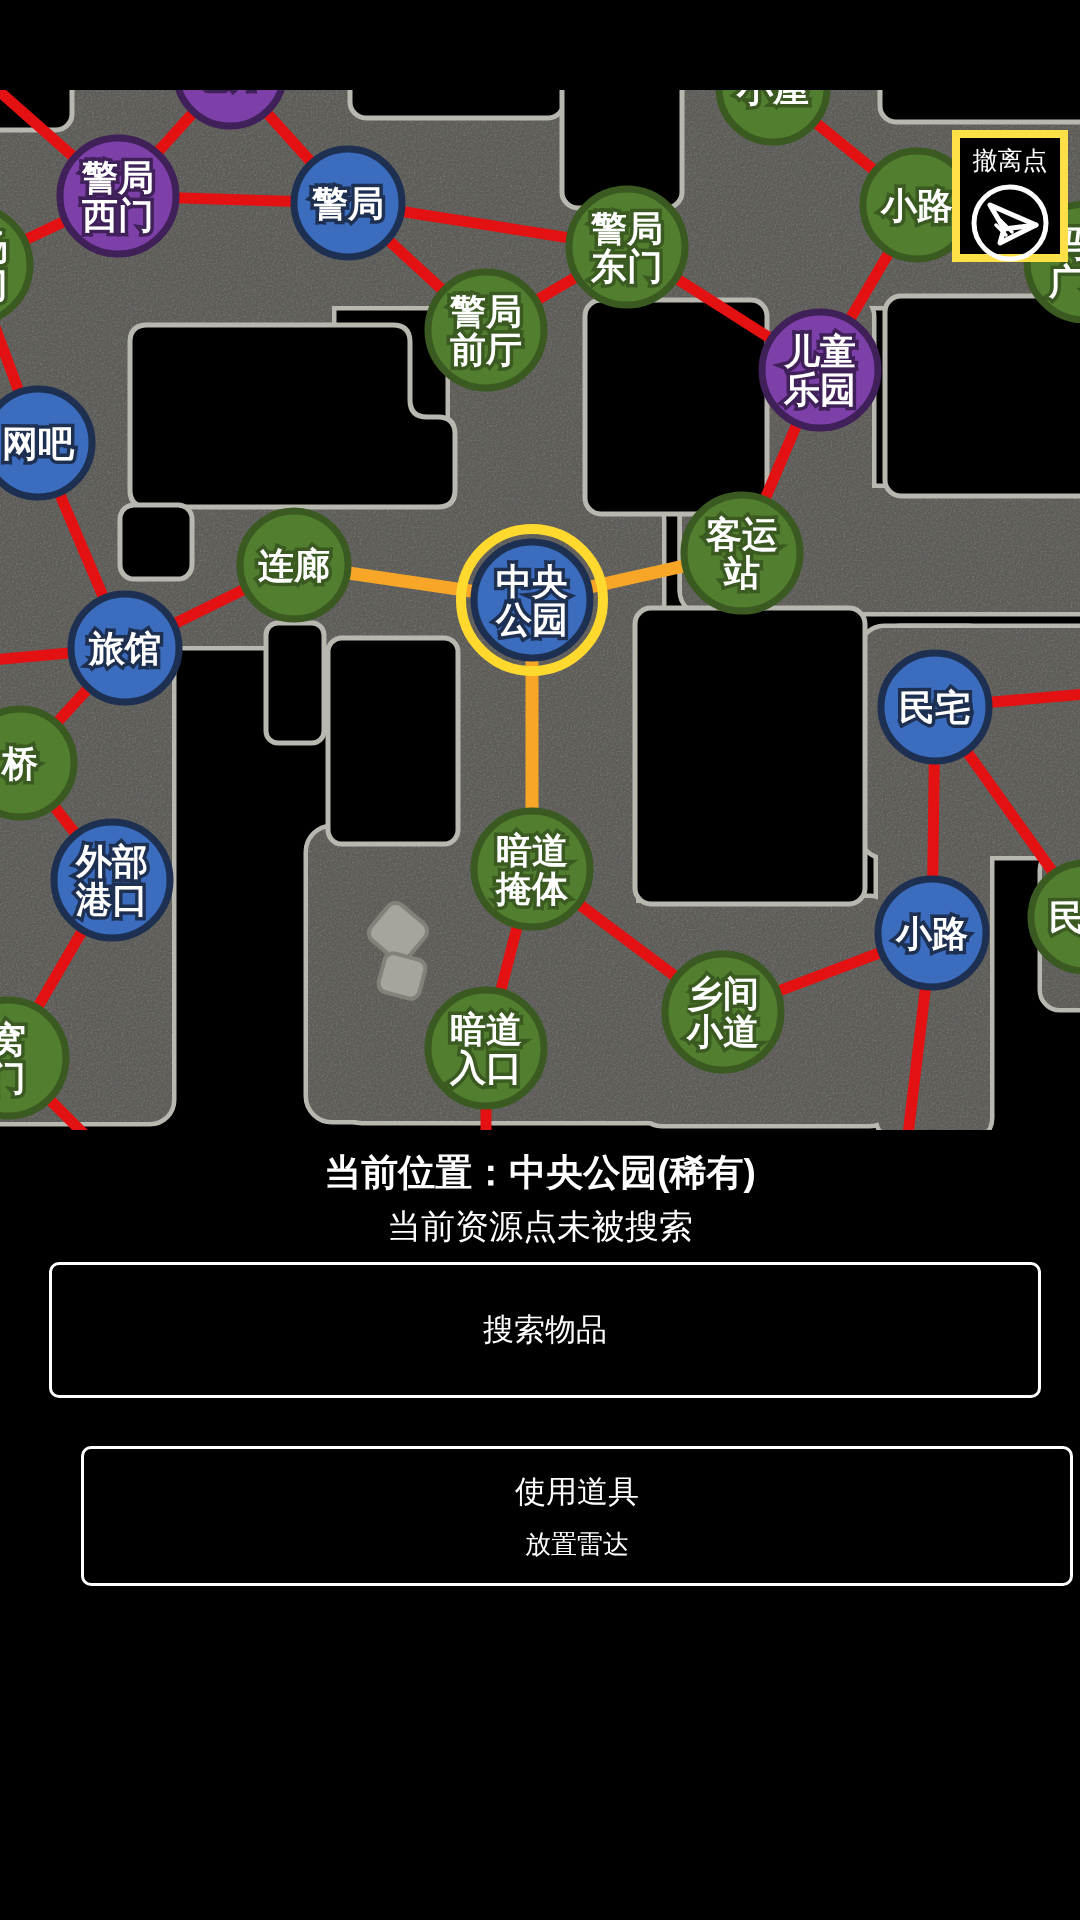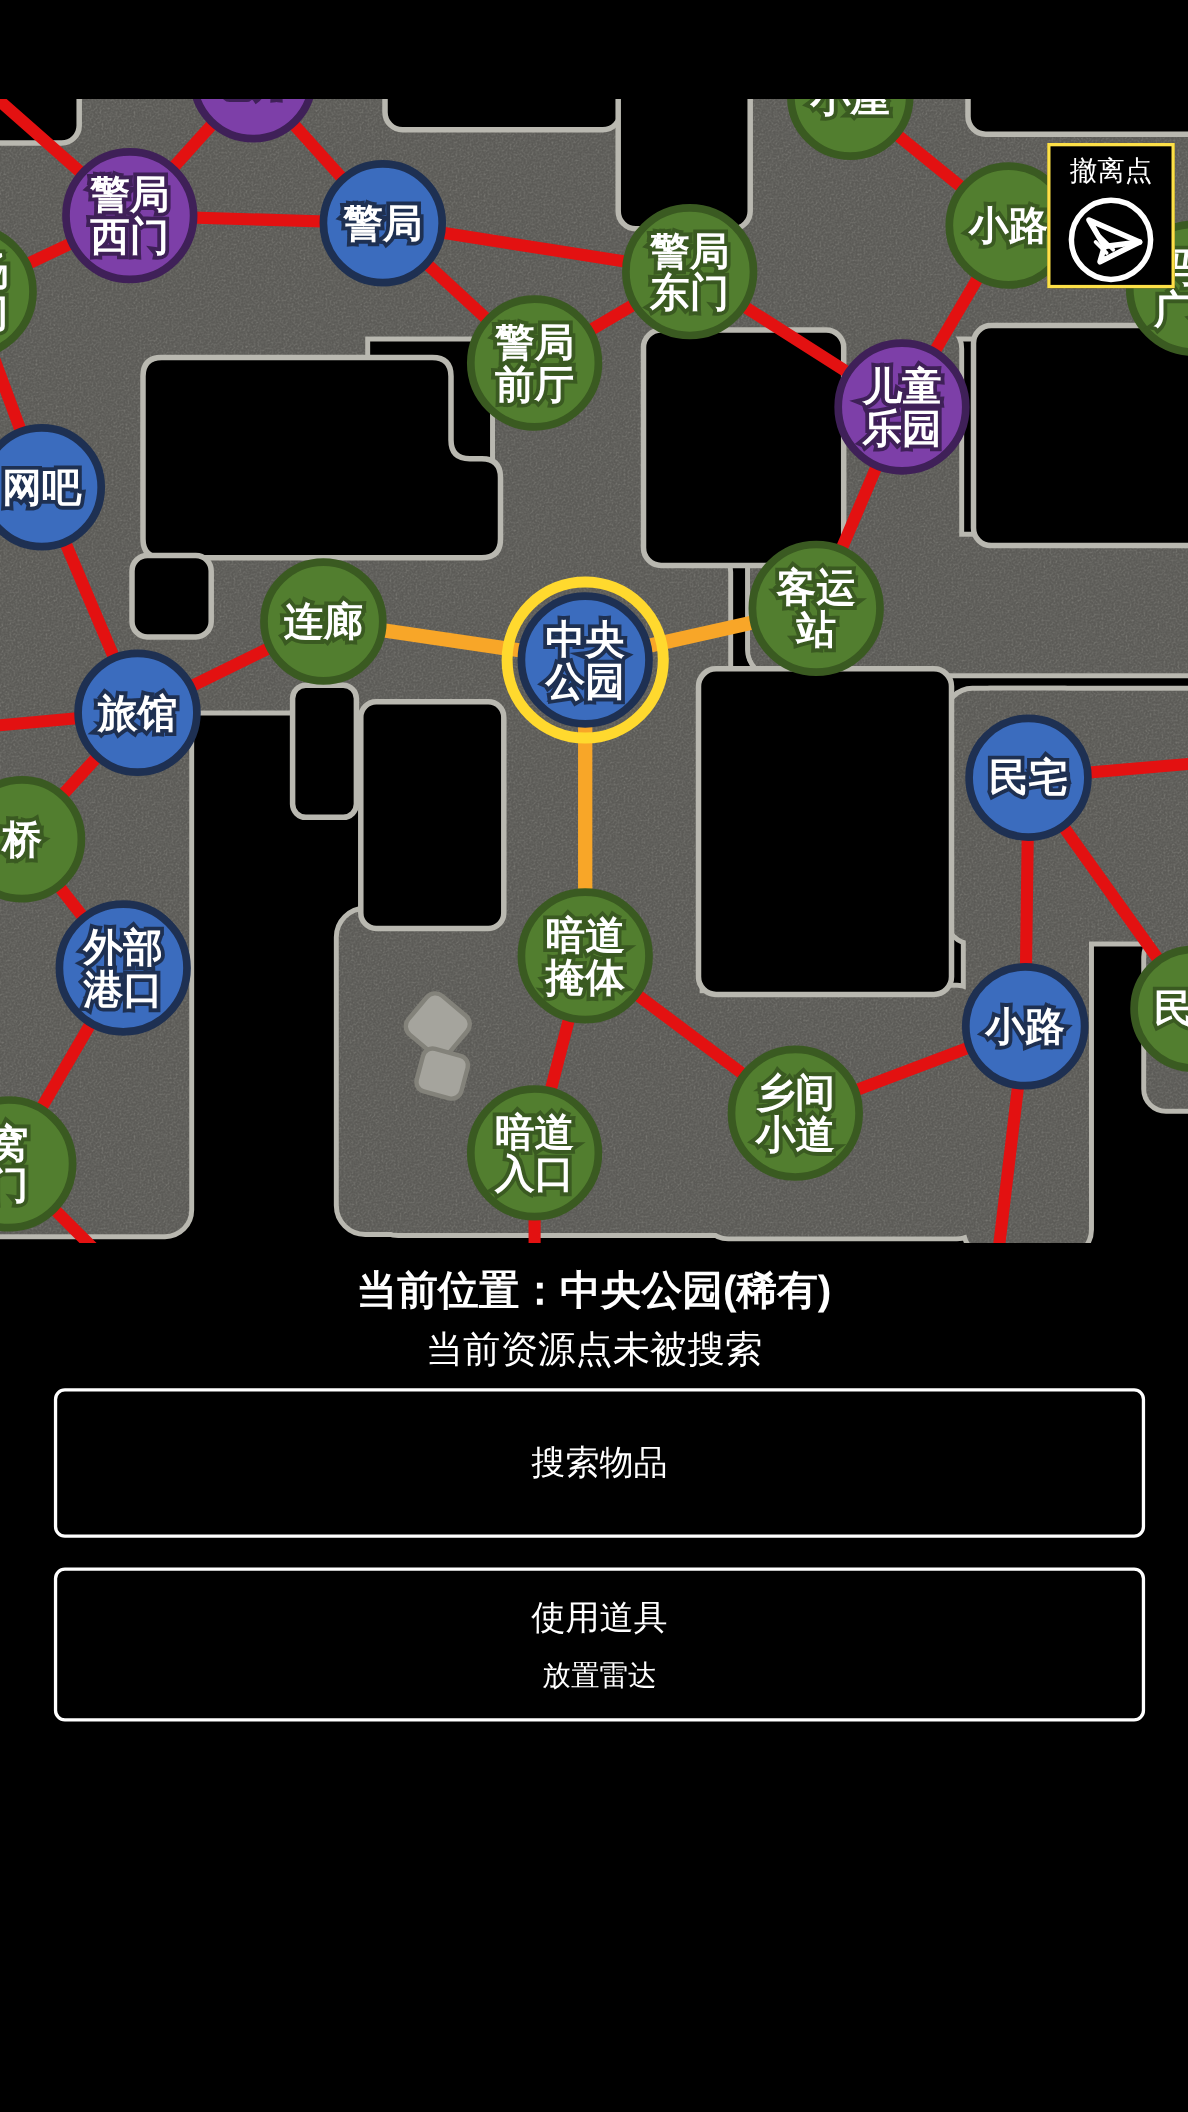--- a/index.html
+++ b/index.html
@@ -8,32 +8,32 @@
   
   #header{position:absolute;left:0;top:0;width:1080px;height:92px;background:#000;}
   #header .lvl{position:absolute;left:26px;top:24px;font-size:35px;font-weight:500;}
   #header .title{position:absolute;left:0;right:0;top:24px;text-align:center;font-size:36px;font-weight:500;}
   #header .money{position:absolute;right:24px;top:24px;font-size:35px;font-weight:500;}
   
   #map-wrap{position:absolute;left:0;top:90px;width:900px;height:1040px;background:#000;}
   #map-svg{display:block;}
   
   #evac-btn{position:absolute;left:952px;top:40px;width:116px;height:132px;background:#000;
-            border:3px solid #fde047;box-sizing:border-box;cursor:pointer;}
+            border:8px solid #fde047;box-sizing:border-box;cursor:pointer;}
   #evac-btn .evac-label{display:block;text-align:center;font-size:25px;margin-top:6px;color:#fff;}
   #evac-btn svg{display:block;margin:4px auto 0 auto;}
   
   #panel{position:absolute;left:0;top:1130px;width:1080px;height:790px;background:#000;}
   #loc-line{position:absolute;left:0;right:0;top:18px;text-align:center;font-size:37px;font-weight:bold;}
   #search-line{position:absolute;left:0;right:0;top:74px;text-align:center;font-size:34px;}
   .big-btn{position:absolute;left:49px;width:992px;background:#000;border:3px solid #fff;
            border-radius:10px;box-sizing:border-box;display:flex;flex-direction:column;
            align-items:center;justify-content:center;cursor:pointer;}
   #btn-search{top:132px;height:136px;}
-  #btn-use{top:295px;height:140px;}
+  #btn-use{top:316px;height:140px;margin-left:32px;}
   .btn-label{font-size:31px;color:#fff;}
   .btn-sub{font-size:26px;color:#fff;margin-top:14px;}
 </style>
 </head>
 <body>
 
 <div id="screen">
 
 
   <div id="map-wrap">

